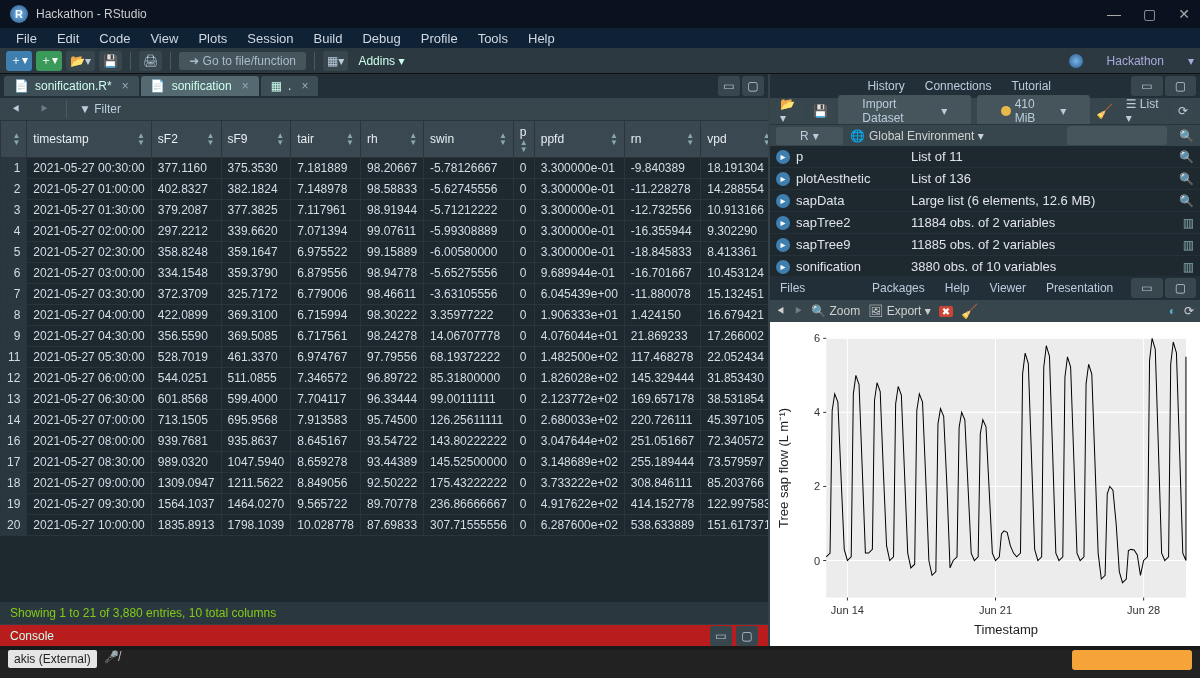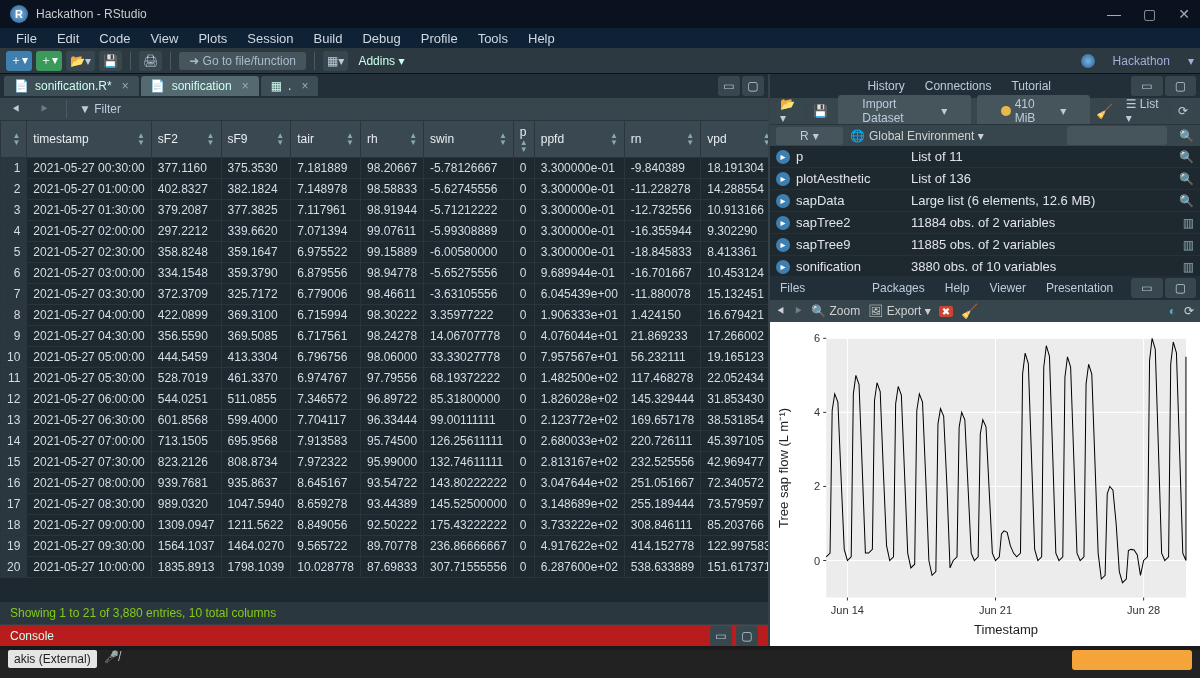--- a/index.html
+++ b/index.html
@@ -7,21 +7,21 @@
 .titlebar { height:28px; background:#0a1220; display:flex; align-items:center; padding:0 10px; color:#ccc; }
 .titlebar .logo { width:18px; height:18px; border-radius:50%; background:radial-gradient(circle,#76b5e8,#2a5a8a); margin-right:8px; display:flex; align-items:center; justify-content:center; color:#fff; font-weight:bold; font-size:11px; }
 .titlebar .winctrl { margin-left:auto; display:flex; gap:22px; color:#aaa; font-size:14px; }
 .titlebar .winctrl span { cursor:pointer; }
 .menubar { height:20px; background:#0f2135; display:flex; align-items:center; padding:0 8px; gap:4px; color:#cfd8e4; font-size:13px; }
 .menubar span { padding:1px 8px; cursor:pointer; }
 .toolbar { height:26px; background:#2c3940; display:flex; align-items:center; padding:0 6px; gap:4px; border-bottom:1px solid #111; }
 .tbtn { display:inline-flex; align-items:center; justify-content:center; min-width:22px; height:20px; padding:0 4px; background:#38474e; border-radius:3px; color:#bcd; font-size:12px; cursor:pointer; }
 .tbsep { width:1px; height:18px; background:#4a5a62; margin:0 4px; }
 .gotofile { background:#46555c; color:#abc; padding:2px 10px; border-radius:3px; font-size:12px; }
-.proj-badge { margin-left:auto; display:flex; align-items:center; gap:18px; color:#aad; }
+.proj-badge { margin-left:auto; display:flex; align-items:center; gap:24px; color:#aad; }
 .proj-badge .logo { width:14px; height:14px; border-radius:50%; background:radial-gradient(circle,#76b5e8,#2a5a8a); }
 .main { display:flex; height:calc(100% - 106px); }
 .left { width:770px; display:flex; flex-direction:column; border-right:2px solid #364148; }
 .tabs { height:24px; background:#232f38; display:flex; align-items:center; padding:0 4px; }
 .tab { height:20px; display:flex; align-items:center; padding:0 10px; background:#3e4e57; color:#cfe; border-radius:3px 3px 0 0; margin-right:2px; font-size:12px; gap:6px; }
 .tab.active { background:#556970; }
 .tab .x { color:#9ab; margin-left:4px; cursor:pointer; }
 .tabs .tabctrl { margin-left:auto; display:flex; gap:2px; }
 .subtoolbar { height:22px; background:#37464d; display:flex; align-items:center; padding:0 6px; gap:8px; color:#bcd; font-size:12px; }
 .subtoolbar .navbtn { width:20px; text-align:center; cursor:pointer; }
@@ -273,33 +273,20 @@
               <td>369.5085</td>
               <td>6.717561</td>
               <td>98.24278</td>
               <td>14.06707778</td>
               <td>0</td>
               <td>4.076044e+01</td>
               <td>21.869233</td>
               <td>17.266002</td>
             </tr>
             <tr>
-              <td class="rn">10</td>
-              <td>2021-05-27 05:00:00</td>
-              <td>444.5459</td>
-              <td>413.3304</td>
-              <td>6.796756</td>
-              <td>98.06000</td>
-              <td>33.33027778</td>
-              <td>0</td>
-              <td>7.957567e+01</td>
-              <td>56.232111</td>
-              <td>19.165123</td>
-            </tr>
-            <tr>
               <td class="rn">11</td>
               <td>2021-05-27 05:30:00</td>
               <td>528.7019</td>
               <td>461.3370</td>
               <td>6.974767</td>
               <td>97.79556</td>
               <td>68.19372222</td>
               <td>0</td>
               <td>1.482500e+02</td>
               <td>117.468278</td>
@@ -336,33 +323,20 @@
               <td>2021-05-27 07:00:00</td>
               <td>713.1505</td>
               <td>695.9568</td>
               <td>7.913583</td>
               <td>95.74500</td>
               <td>126.25611111</td>
               <td>0</td>
               <td>2.680033e+02</td>
               <td>220.726111</td>
               <td>45.397105</td>
-            </tr>
-            <tr>
-              <td class="rn">15</td>
-              <td>2021-05-27 07:30:00</td>
-              <td>823.2126</td>
-              <td>808.8734</td>
-              <td>7.972322</td>
-              <td>95.99000</td>
-              <td>132.74611111</td>
-              <td>0</td>
-              <td>2.813167e+02</td>
-              <td>232.525556</td>
-              <td>42.969477</td>
             </tr>
             <tr>
               <td class="rn">16</td>
               <td>2021-05-27 08:00:00</td>
               <td>939.7681</td>
               <td>935.8637</td>
               <td>8.645167</td>
               <td>93.54722</td>
               <td>143.80222222</td>
               <td>0</td>

